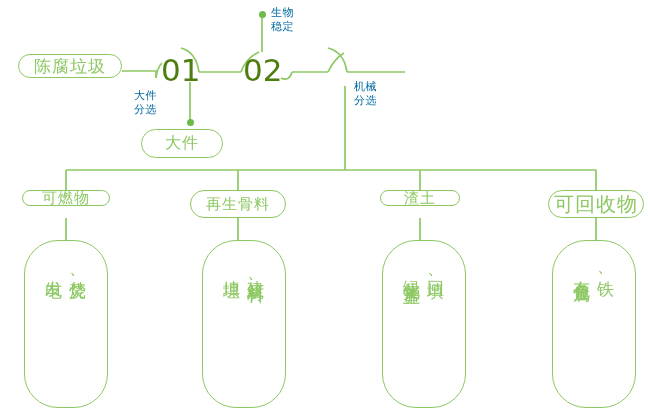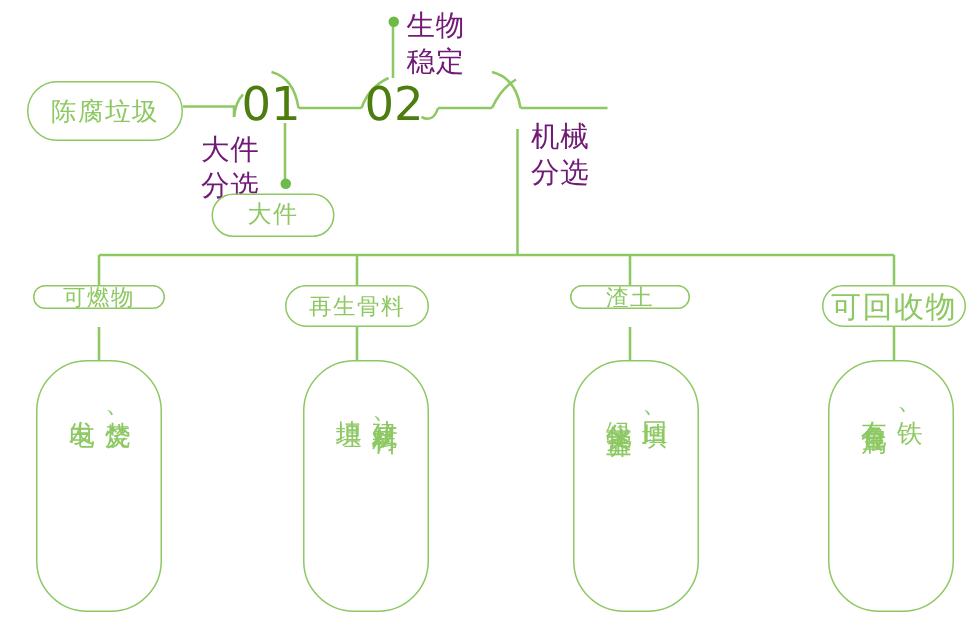--- a/index.html
+++ b/index.html
@@ -76,22 +76,22 @@
     font-size: 31px;
     font-weight: 400;
     letter-spacing: 0px;
     line-height: 1;
     white-space: nowrap;
   }
 
   
   .caption {
     position: absolute;
-    color: #701a75;
-    font-size: 19px;
+    color: #0369a1;
+    font-size: 11px;
     line-height: 1.25;
     white-space: nowrap;
     letter-spacing: 0.5px;
   }
 
   .dot {
     position: absolute;
     width: 7px;
     height: 7px;
     border-radius: 50%;
@@ -142,21 +142,21 @@
       <path d="M66 218 L66 240"></path>
       <path d="M238 218 L238 240"></path>
       <path d="M420 218 L420 240"></path>
       <path d="M596 218 L596 240"></path>
     </g>
   </svg>
 
   <span class="dot" style="left:258.5px; top:10.5px;"></span>
   <span class="dot" style="left:186.5px; top:119px;"></span>
 
-  <div class="pill" style="left:18px; top:54px; width:104px; height:40px; font-size:17px;">
+  <div class="pill" style="left:18px; top:54px; width:104px; height:24px; font-size:17px;">
     <span>陈腐垃圾</span>
   </div>
 
   <div class="stepnum" style="left:161px; top:55px;">01</div>
 
   <div class="stepnum" style="left:243px; top:55px;">02</div>
 
 
   <div class="caption" style="left:134px; top:89px; text-align:left;">
     <div>大件</div>

